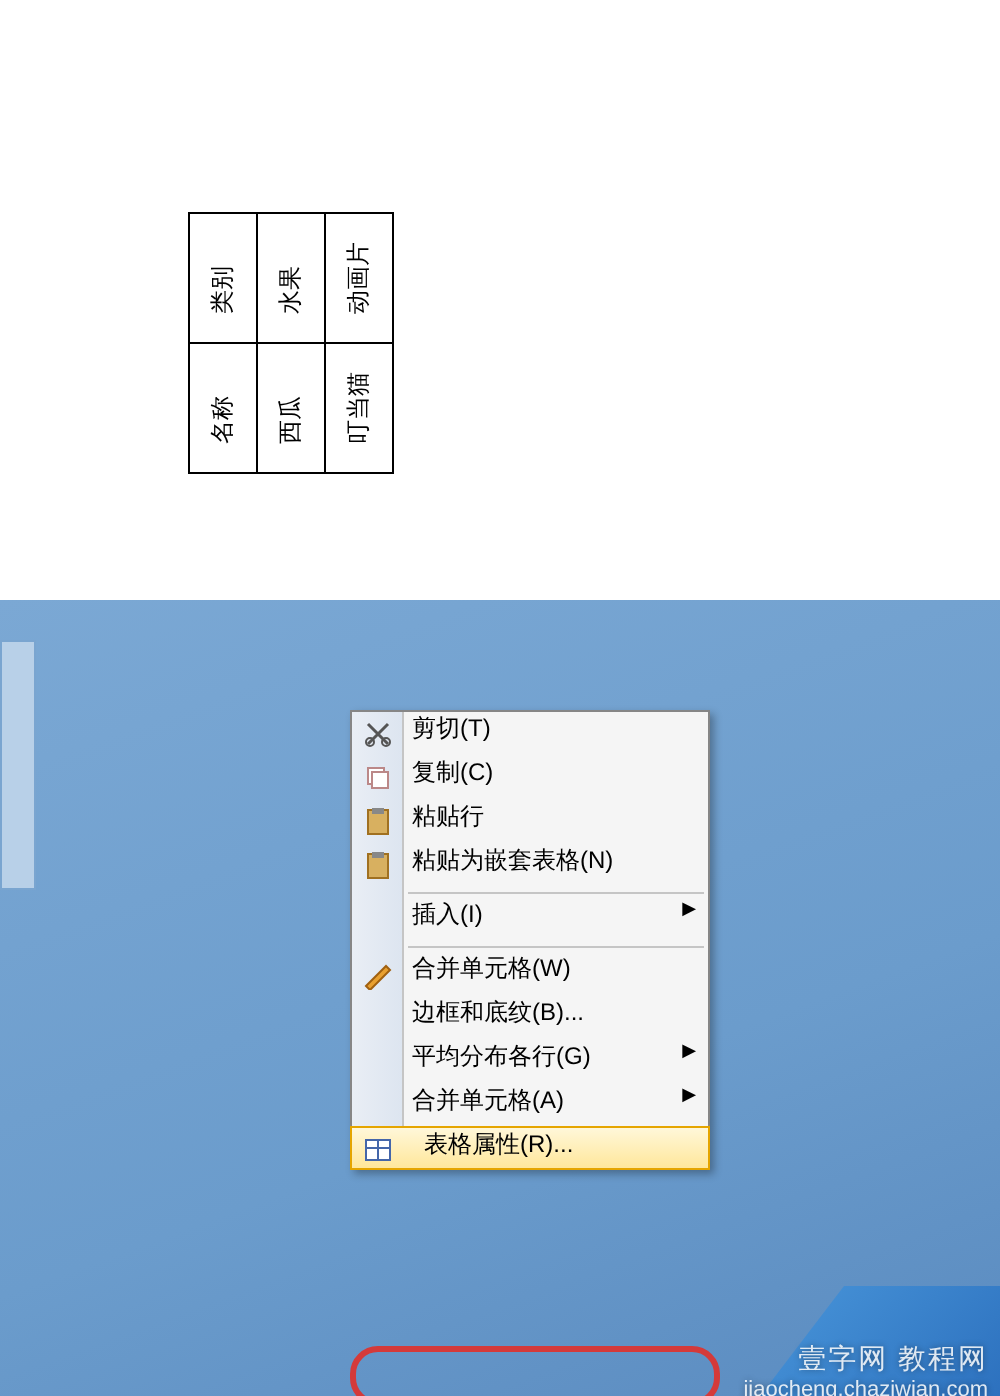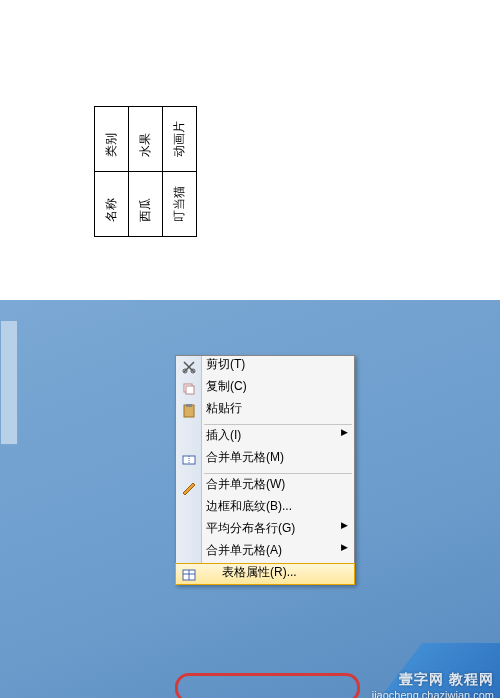--- a/index.html
+++ b/index.html
@@ -12,30 +12,30 @@
     .doc-table td { border: 1px solid #000; padding: 8px 14px; font-size: 12px; text-align: left; vertical-align: middle; height: 30px; min-width: 50px; }
     
     
     .bottom-section { position: absolute; top: 300px; left: 0; width: 500px; height: 398px; background: linear-gradient(160deg, #7ba8d4 0%, #6b9ccc 60%, #5a8bc0 100%); }
     .sel-band { position: absolute; left: 0; top: 20px; width: 18px; height: 125px; background: #b8d0e8; border: 1px solid #7aa5d0; }
     
     .context-menu { position: absolute; top: 55px; left: 175px; width: 180px; background: #f5f5f5; border: 1px solid #868686; box-shadow: 2px 2px 4px rgba(0,0,0,0.3); }
     .menu-strip { position: absolute; left: 0; top: 0; bottom: 0; width: 26px; background: linear-gradient(to right, #e9eef5, #dde5f0); border-right: 1px solid #c5c5c5; }
     .menu-items { position: relative; }
     .menu-item { display: flex; height: 22px; padding: 0 6px 0 30px; position: relative; cursor: default; }
-    .menu-item.highlighted { background: linear-gradient(to bottom, #fff7d9, #ffe79b); border: 1px solid #e5a500; margin: -1px; padding: 0 5px 0 46px; }
+    .menu-item.highlighted { background: linear-gradient(to bottom, #fff7d9, #ffe79b); border: 1px solid #e5a500; margin: -1px; padding: 0 5px 0 36px; }
     .menu-icon { position: absolute; left: 4px; top: 2px; width: 18px; height: 18px; display: flex; align-items: center; justify-content: center; }
     .menu-label { flex: 1; color: #000; font-size: 12px; white-space: nowrap; }
     .menu-arrow { font-size: 9px; color: #000; }
     .menu-sep { height: 1px; background: #c5c5c5; margin: 2px 2px 2px 28px; }
     
     .highlight-ring { position: absolute; top: 373px; left: 175px; width: 185px; height: 30px; border: 3px solid #d43a3a; border-radius: 14px; pointer-events: none; z-index: 10; }
     
     .watermark { position: absolute; right: 6px; bottom: -4px; color: rgba(255,255,255,0.85); font-size: 11px; text-align: right; line-height: 1.3; text-shadow: 0 0 3px rgba(0,0,0,0.4); }
-    .watermark .l1 { font-size: 14px; font-weight: bold; letter-spacing: 1px; }
+    .watermark .l1 { font-size: 14px; font-weight: normal; letter-spacing: 1px; }
     .wm-shape { position: absolute; right: 0; bottom: 0; width: 120px; height: 55px; background: linear-gradient(135deg, rgba(70,150,220,0.9), rgba(40,110,190,0.9)); clip-path: polygon(35% 0, 100% 0, 100% 100%, 0 100%); }
     
     
     .ic { width: 16px; height: 16px; }
   </style>
 </head>
 <body>
 
 <div class="top-section">
   <div class="table-wrap">
@@ -85,33 +85,33 @@
       </div>
       <div class="menu-item">
         <span class="menu-icon">
             <svg class="ic" viewBox="0 0 16 16">
               <rect x="3" y="2" width="10" height="12" fill="#d8b060" stroke="#a07020"></rect>
               <rect x="5" y="1" width="6" height="3" fill="#888"></rect>
             </svg>
           </span>
         <span class="menu-label">粘贴行</span>
       </div>
+      <div class="menu-item">
+        <span class="menu-icon">
+            <svg class="ic" viewBox="0 0 16 16">
+              <rect x="3" y="2" width="10" height="12" fill="#d8b060" stroke="#a07020"></rect>
+              <rect x="5" y="1" width="6" height="3" fill="#888"></rect>
+            </svg>
+          </span>
+        <span class="menu-label">粘贴为嵌套表格(N)</span>
+      </div>
       <div class="menu-sep"></div>
       <div class="menu-item">
         <span class="menu-label">插入(I)</span>
         <span class="menu-arrow">▶</span>
-      </div>
-      <div class="menu-item">
-        <span class="menu-icon">
-            <svg class="ic" viewBox="0 0 16 16">
-              <rect x="2" y="4" width="12" height="8" fill="#fff" stroke="#46a"></rect>
-              <line x1="8" y1="4" x2="8" y2="12" stroke="#46a" stroke-dasharray="1 1"></line>
-            </svg>
-          </span>
-        <span class="menu-label">合并单元格(M)</span>
       </div>
       <div class="menu-sep"></div>
       <div class="menu-item">
         <span class="menu-icon">
             <svg class="ic" viewBox="0 0 16 16">
               <path d="M2 14L12 4l2 2L4 16z" fill="#e8a030" stroke="#a06010"></path>
             </svg>
           </span>
         <span class="menu-label">合并单元格(W)</span>
       </div>

